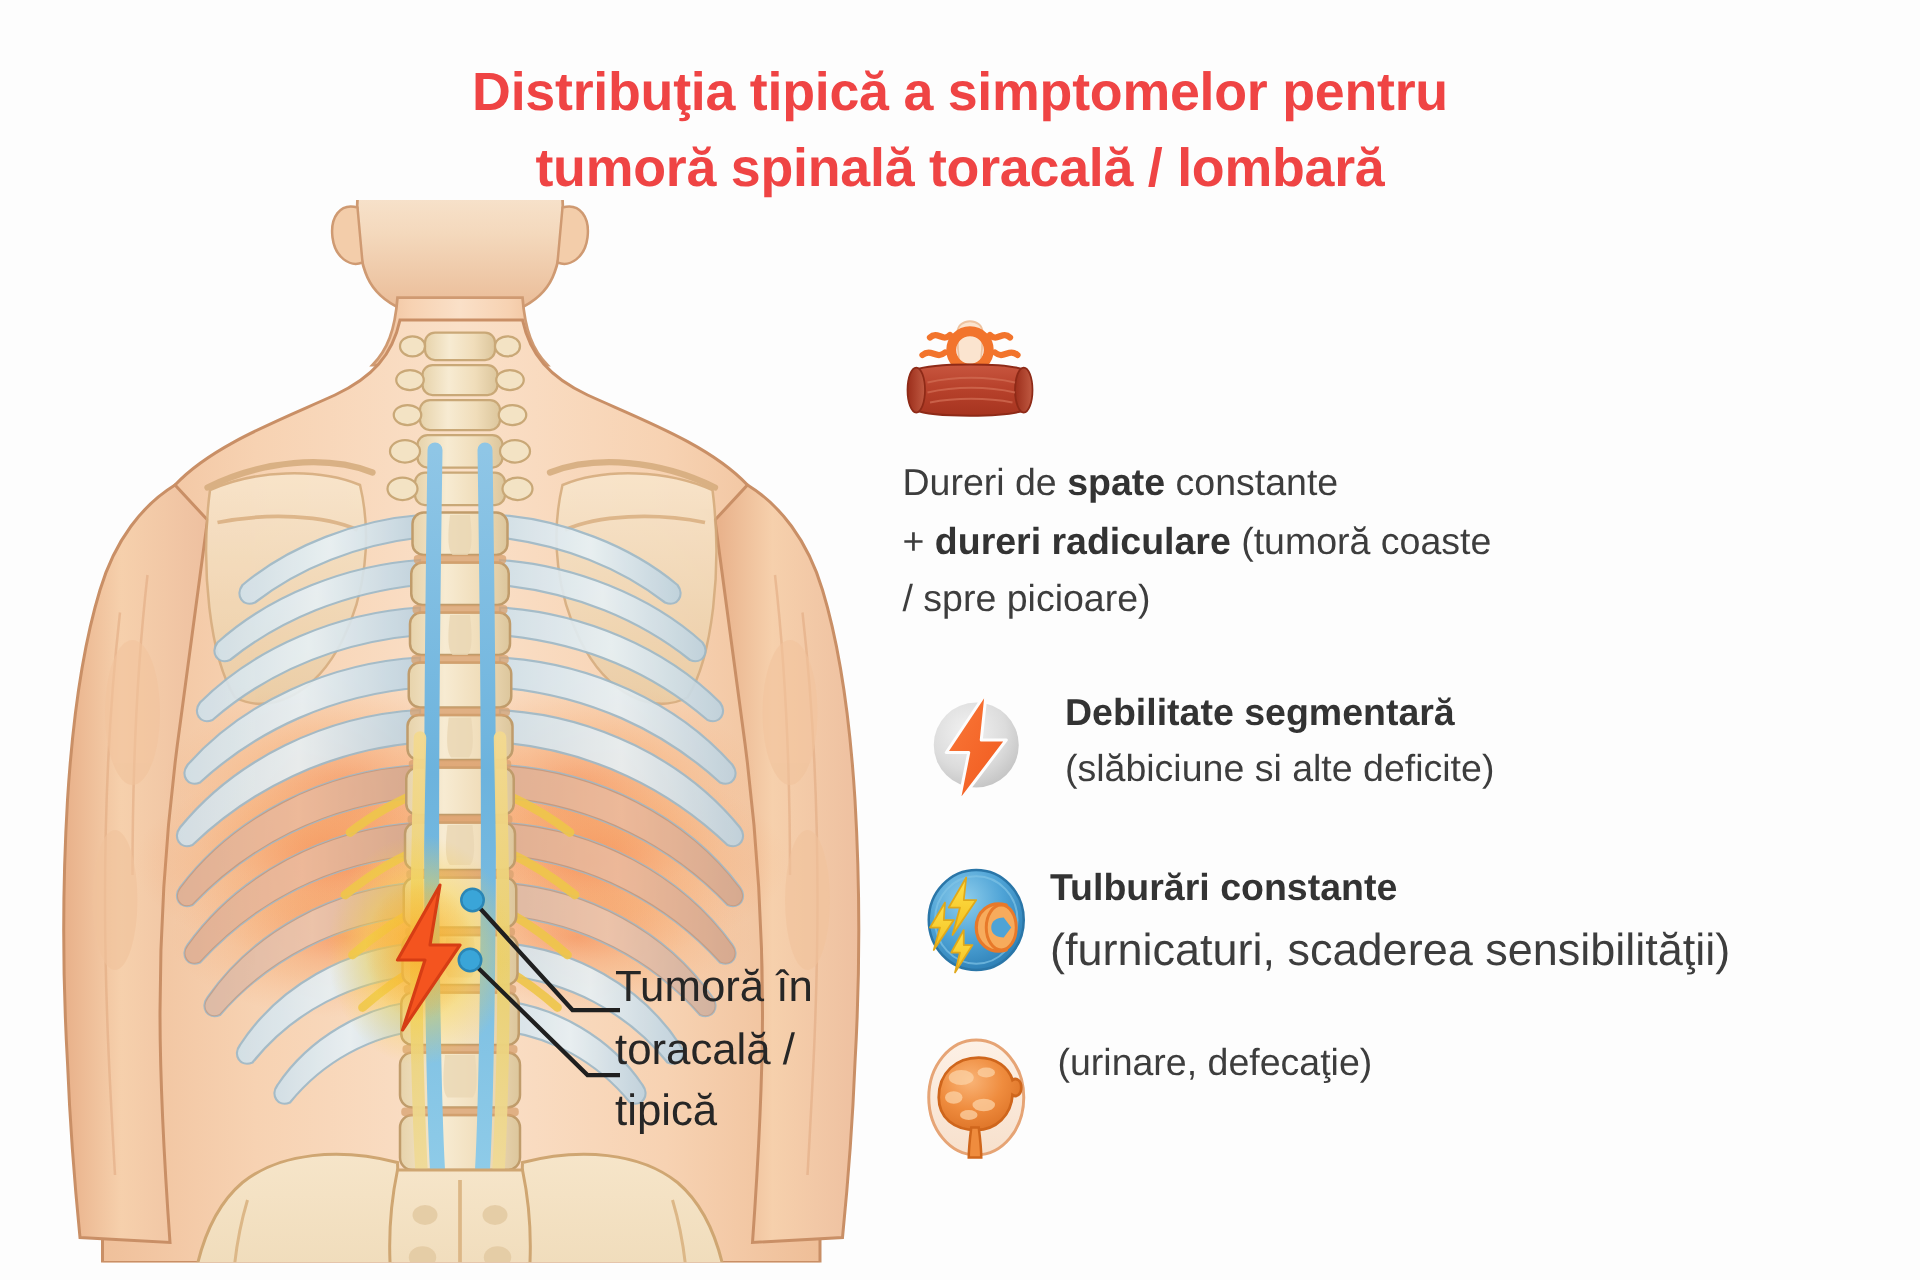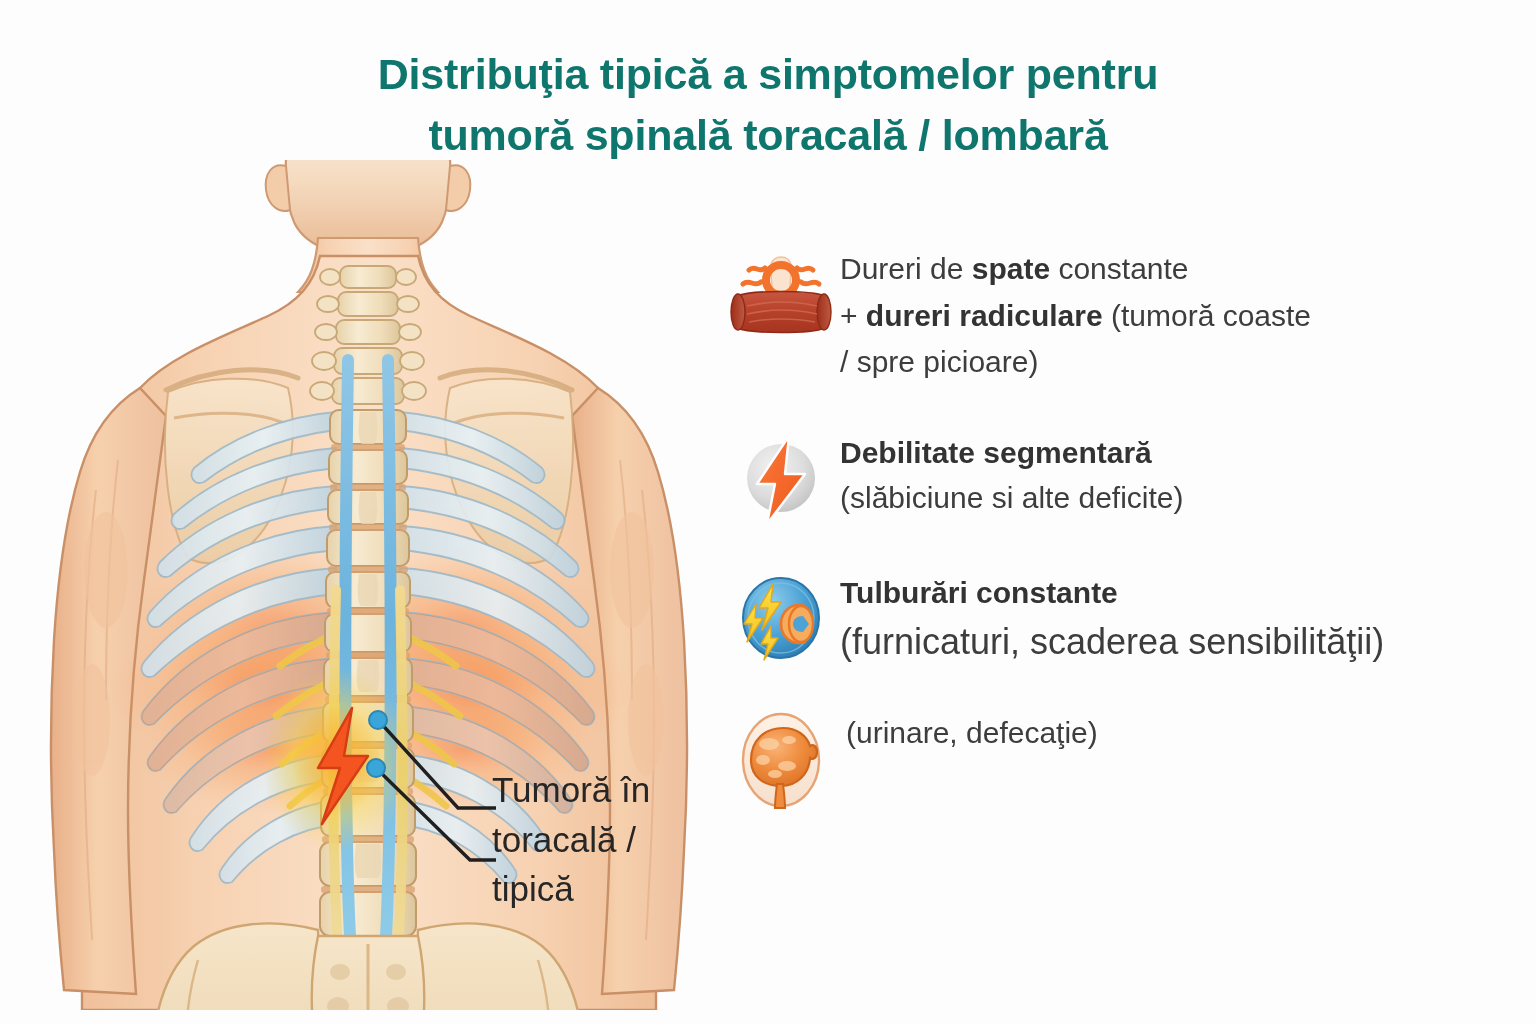--- a/index.html
+++ b/index.html
@@ -13,21 +13,21 @@
   #poster {
     position:absolute; inset:0;
     width:1536px; height:1024px;
   }
 
   
   #title {
     position:absolute;
     top:44px; left:0; width:1536px;
     text-align:center;
-    color:#0f766e;
+    color:#ef4444;
     font-size:43px;
     font-weight:bold;
     line-height:1.42;
     letter-spacing:-0.2px;
   }
   #title .tl { display:block; }
 
   
   #illus {
     position:absolute;
@@ -73,23 +73,23 @@
     flex:1 1 auto;
     color:#3d3d3d;
     font-size:30px;
     line-height:1.52;
     padding-top:8px;
   }
   .sym-text .ln { display:block; white-space:nowrap; }
   .sym-text b { font-weight:bold; color:#333; }
 
   
-  #sym-1 { margin-bottom:36px; }
+  #sym-1 { margin-bottom:36px;flex-direction:column; }
   #sym-1 .sym-text { font-size:30px; line-height:1.55; }
-  #sym-2 { margin-bottom:30px; }
+  #sym-2 { margin-bottom:30px;gap:12px; }
   #sym-3 { margin-bottom:30px; }
   #sym-4 { margin-bottom:0; }
   #sym-3 .sym-text .ln.small { font-size:36px; }
   #sym-4 .sym-text .ln.indent { padding-left:6px; }
 </style>
 </head>
 <body>
 
 <div id="poster">
 

